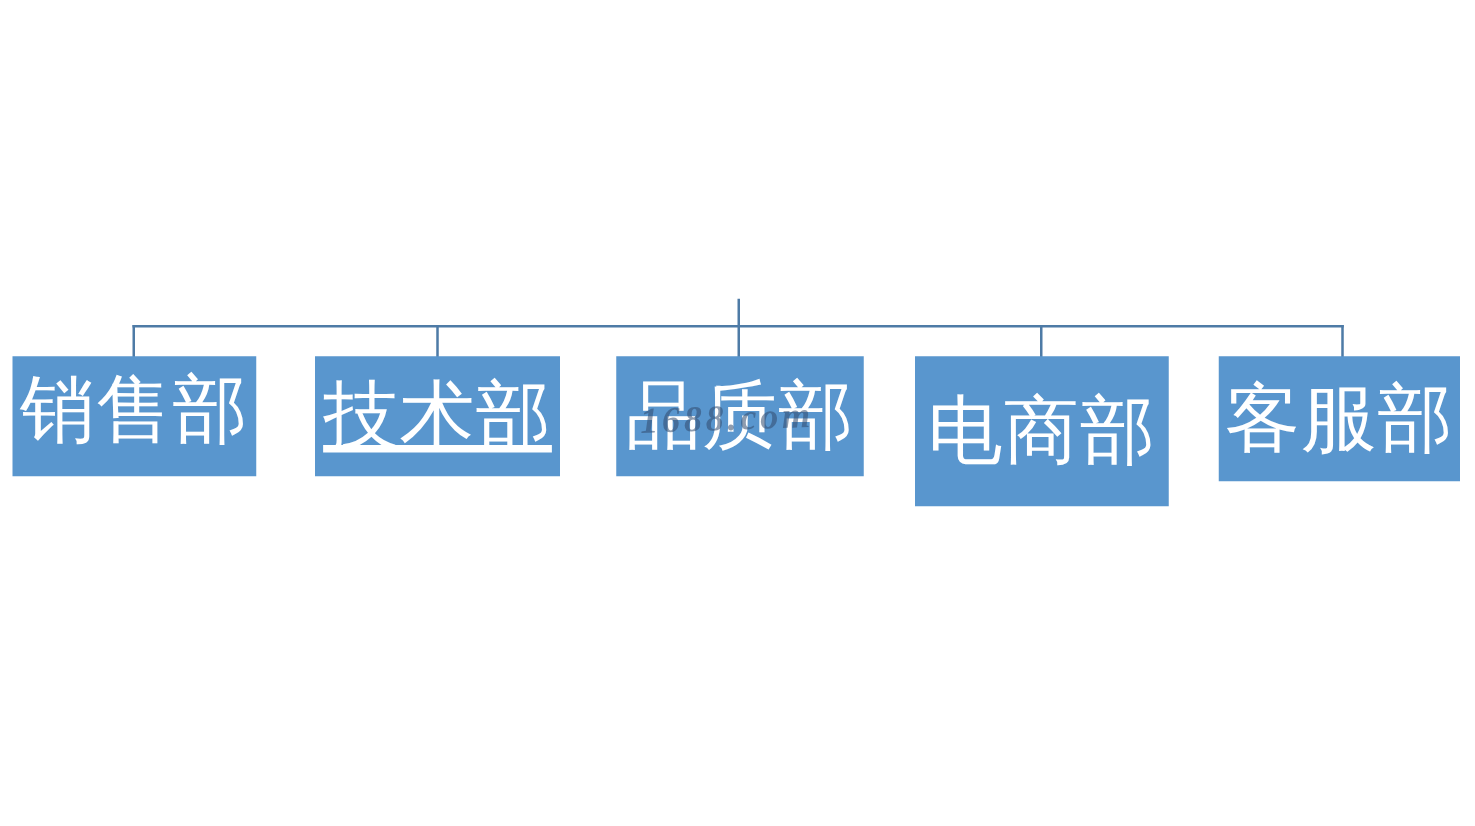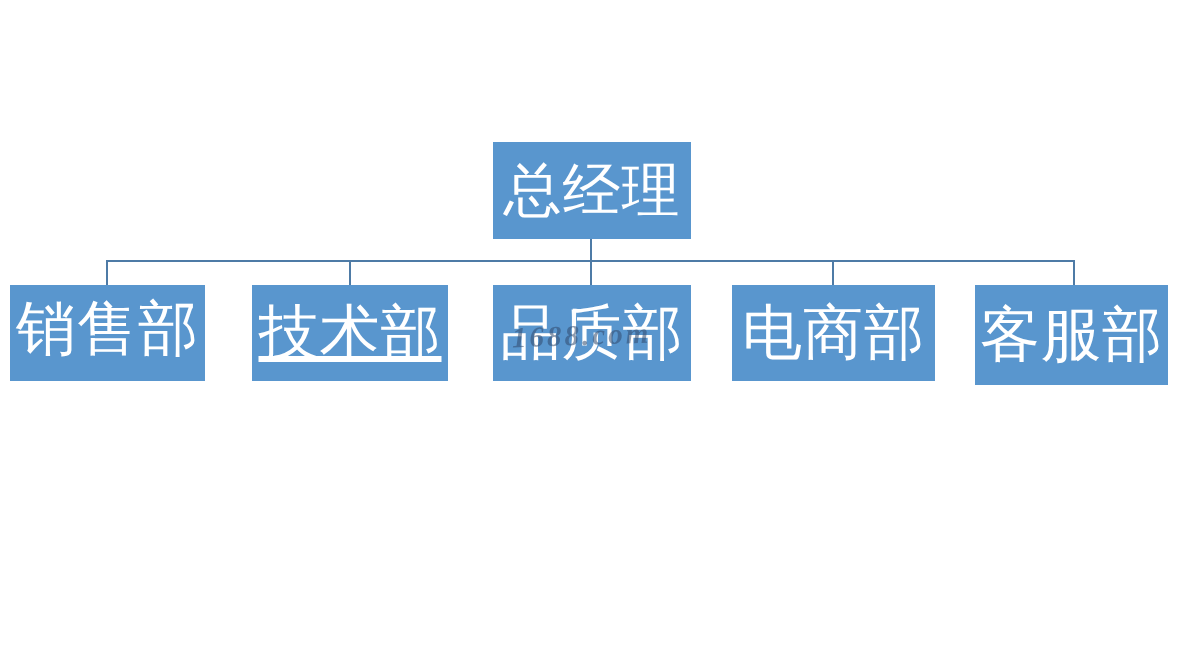--- a/index.html
+++ b/index.html
@@ -29,21 +29,21 @@
     user-select: none;
   }
   .node-root {
     left: 493px; top: 142px;
     width: 198px; height: 97px;
     font-size: 58px;
   }
   .node-b1 { left: 10px;  top: 285px; width: 195px; height: 96px; font-family: Liberation Mono, monospace; }
   .node-b2 { left: 252px; top: 285px; width: 196px; height: 96px; text-decoration: underline; }
   .node-b3 { left: 493px; top: 285px; width: 198px; height: 96px; }
-  .node-b4 { left: 732px; top: 285px; width: 203px; height: 96px; }
+  .node-b4 { left: 732px; top: 285px; width: 203px; height: 120px; }
   .node-b5 { left: 975px; top: 285px; width: 193px; height: 100px; }
 
   .line {
     position: absolute;
     background: #4E7BA6;
   }
   .stem       { left: 590px;  top: 239px; width: 2px;   height: 22px; }
   .hbar       { left: 106px;  top: 260px; width: 969px; height: 2px;  }
   .drop       { top: 260px;   width: 2px; height: 26px; }
   .drop-1 { left: 106px;  }
@@ -72,21 +72,20 @@
 <div id="stage">
 
   <div class="line stem"></div>
   <div class="line hbar"></div>
   <div class="line drop drop-1"></div>
   <div class="line drop drop-2"></div>
   <div class="line drop drop-3"></div>
   <div class="line drop drop-4"></div>
   <div class="line drop drop-5"></div>
 
-  <div class="node node-root">总经理</div>
 
   <div class="node node-b1">销售部</div>
 
   <div class="node node-b2">技术部</div>
 
   <div class="node node-b3">品质部</div>
 
   <div class="node node-b4">电商部</div>
 
   <div class="node node-b5">客服部</div>

